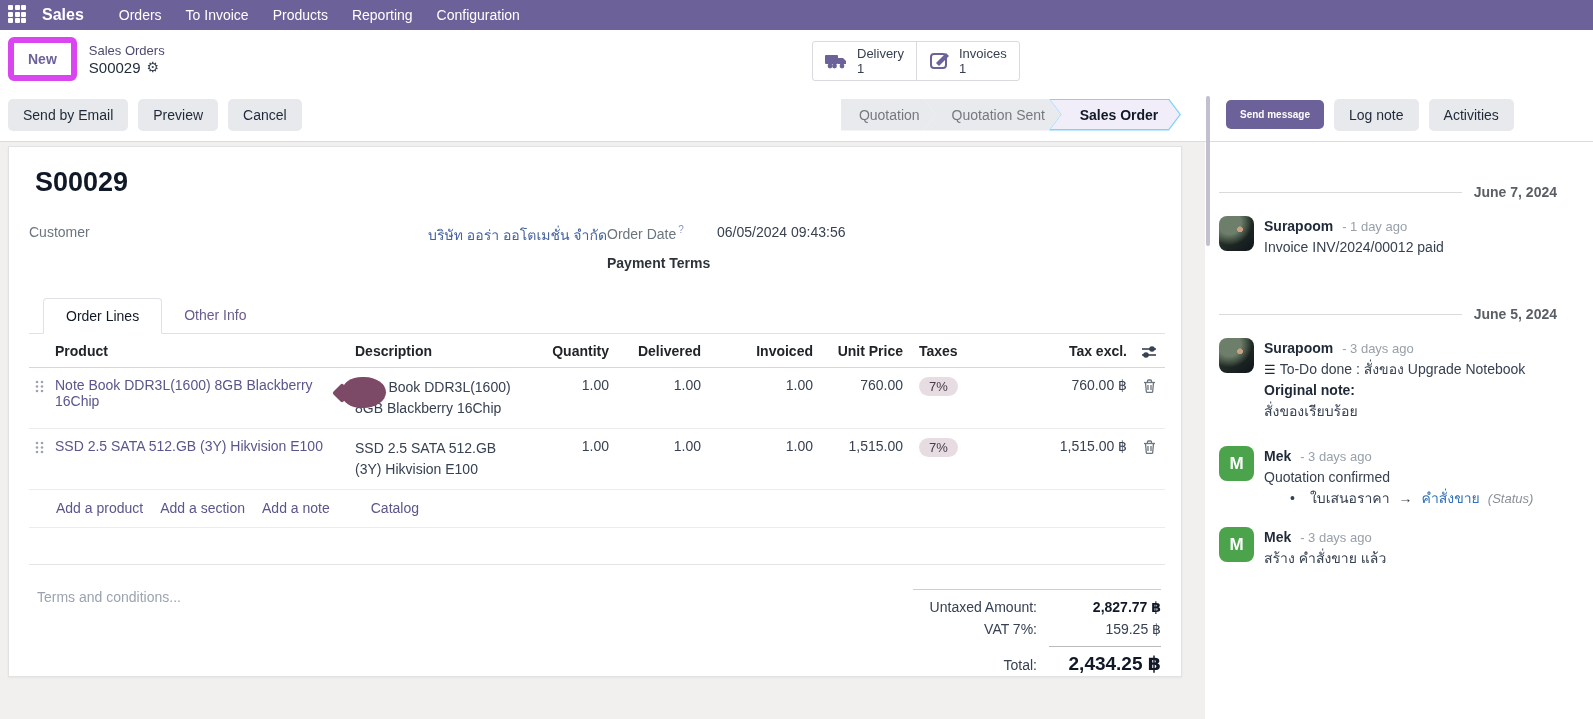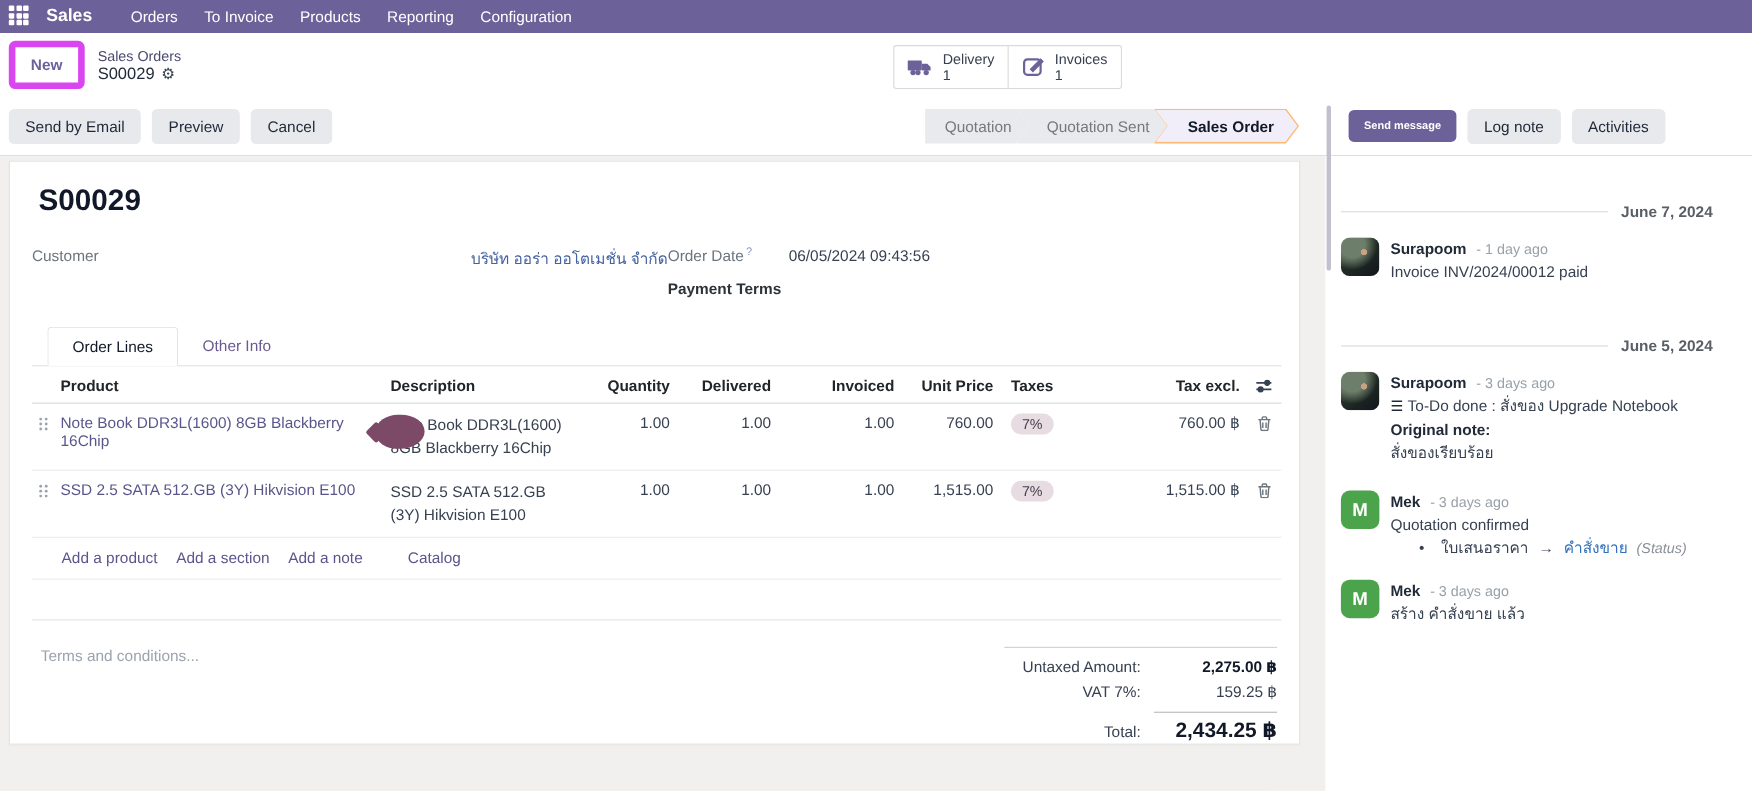--- a/index.html
+++ b/index.html
@@ -29,21 +29,21 @@
 
   
   .statusrow { height:54px; display:flex; border-bottom:1px solid #d9dce0; background:#fff; }
   .statusrow-left { width:1205px; flex:none; display:flex; align-items:center; padding-left:8px; }
   .btn-gray { background:#e7e9ed; border:none; color:#1f2937; font-size:14px; font-weight:500; padding:8px 15px; border-radius:5px; cursor:pointer; margin-right:10px; }
   .statusbar { margin-left:auto; margin-right:24px; display:flex; align-items:center; }
   .step { position:relative; height:32px; display:flex; align-items:center; justify-content:center; font-size:14px; color:#75797e; background:#e9eaee;
           padding:0 16px 0 24px; margin-left:-12px;
           clip-path:polygon(0 0, calc(100% - 12px) 0, 100% 50%, calc(100% - 12px) 100%, 0 100%, 12px 50%); }
   .step.first { clip-path:polygon(0 0, calc(100% - 12px) 0, 100% 50%, calc(100% - 12px) 100%, 0 100%); padding-left:18px; margin-left:0; }
-  .step-active-outer { position:relative; height:32px; margin-left:-12px; background:#fdba74;
+  .step-active-outer { position:relative; height:32px; margin-left:-12px; background:#7dd3fc;
           clip-path:polygon(0 0, calc(100% - 12px) 0, 100% 50%, calc(100% - 12px) 100%, 0 100%, 12px 50%); }
   .step-active-inner { position:absolute; inset:1.5px; background:#f1eef9; display:flex; align-items:center; justify-content:center;
           padding:0 14px 0 22px; font-weight:700; color:#111827; font-size:14px;
           clip-path:polygon(0 0, calc(100% - 11px) 0, 100% 50%, calc(100% - 11px) 100%, 0 100%, 11px 50%); }
   .chatter-topbtns { display:flex; align-items:center; gap:10px; padding-left:21px; }
   .btn-primary { background:#6d6199; border:none; color:#fff; font-size:10px; font-weight:600; padding:9px 14px; border-radius:5px; cursor:pointer; }
 
   
   .content { display:flex; height:577px; }
   .main { width:1205px; flex:none; background:#f1f0ee; }
@@ -332,21 +332,21 @@
         <span class="tbl-link">Add a note</span>
         <span class="tbl-link catalog">Catalog</span>
       </div>
       <div class="tbl-spacer"></div>
 
       <div class="sheet-footer">
         <div class="terms">Terms and conditions...</div>
         <div class="totals">
           <div class="tot-row firstline">
             <span class="tot-label">Untaxed Amount:</span>
-            <span class="tot-val bold">2,275.00 ฿</span>
+            <span class="tot-val bold">2,827.77 ฿</span>
           </div>
           <div class="tot-row">
             <span class="tot-label">VAT 7%:</span>
             <span class="tot-val">159.25 ฿</span>
           </div>
           <div class="tot-row total">
             <span class="tot-label">Total:</span>
             <span class="tot-val">2,434.25 ฿</span>
           </div>
         </div>

